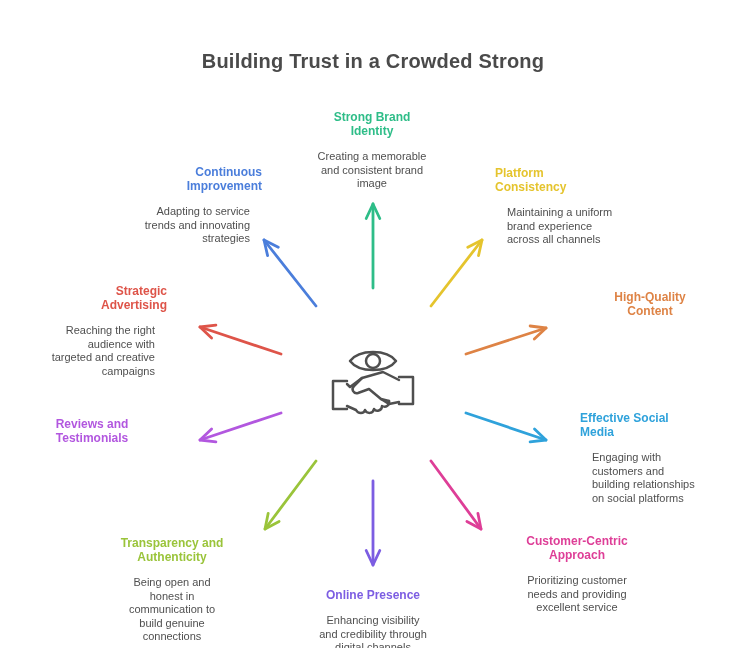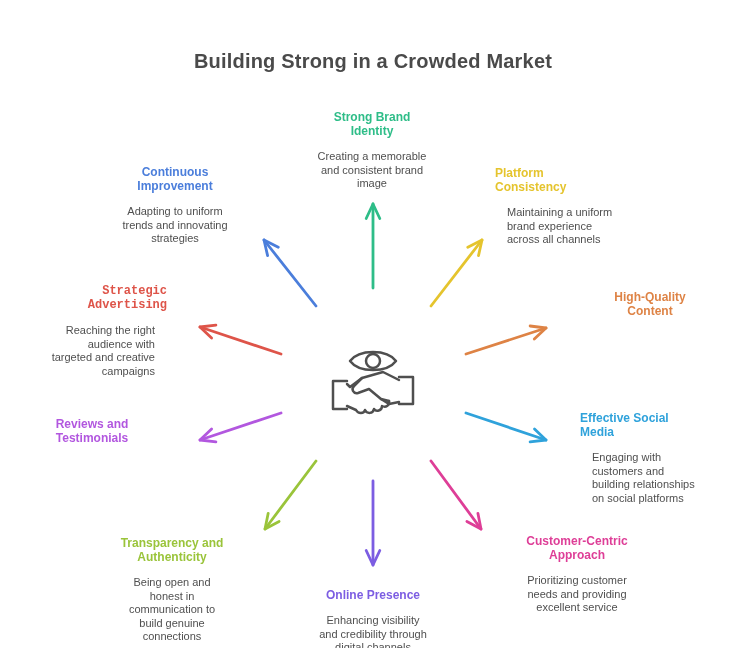--- a/index.html
+++ b/index.html
@@ -23,21 +23,21 @@
   }
   .p0{left:297px;top:110px;width:150px;text-align:center}
   .p1{left:495px;top:166px;width:140px;text-align:left}
   .p2{left:580px;top:290px;width:140px;text-align:center}
   .p3{left:580px;top:411px;width:150px;text-align:left}
   .p4{left:502px;top:534px;width:150px;text-align:center}
   .p5{left:293px;top:588px;width:160px;text-align:center}
   .p6{left:97px;top:536px;width:150px;text-align:center}
   .p7{left:17px;top:417px;width:150px;text-align:center}
   .p8{left:17px;top:284px;width:150px;text-align:right}
-  .p9{left:100px;top:165px;width:150px;text-align:center}
+  .p9{left:112px;top:165px;width:150px;text-align:right}
 </style>
 </head>
 <body>
 
 <svg class="canvas" width="746" height="648" viewBox="0 0 746 648" xmlns="http://www.w3.org/2000/svg">
   <g fill="none" stroke-linecap="round">
     <line x1="373" y1="288" x2="373" y2="204" stroke-width="2.8" stroke="#2ebd88"></line>
     <line x1="431" y1="306" x2="482" y2="240" stroke-width="2.8" stroke="#e5c42d"></line>
     <line x1="466" y1="354" x2="546" y2="328" stroke-width="2.8" stroke="#de8345"></line>
     <line x1="466" y1="413" x2="546" y2="440" stroke-width="2.8" stroke="#2fa2db"></line>
@@ -68,21 +68,21 @@
       <path d="M347 381 H333 V409 H347"></path>
       <path d="M399 377 H413 V404 H399"></path>
       <path d="M399 380 L383 372 L362 378 L350 387 L347 384"></path>
       <path d="M399 402 L389 404 L381 399"></path>
       <path d="M347 406 L356 410 C358 414 364 414 365 410 C367 414 373 414 374 409 C376 412 382 411 382 406 C386 408 390 405 389 401"></path>
       <path d="M362 378 L354 386 C351 389 353 394 358 393 L369 389 L381 399 L389 401"></path>
     </g>
   </g>
 </svg>
 
-<div class="title" style="color: rgb(74, 74, 74);">Building Strong in a Crowded Market</div>
+<div class="title" style="color: rgb(74, 74, 74);">Building Trust in a Crowded Strong</div>
 
 <div class="item p0">
   <div class="h" style="color: rgb(46, 189, 136);">Strong Brand
 Identity</div>
   <div class="d">Creating a memorable
 and consistent brand
 image</div>
 </div>
 
 <div class="item p1">
@@ -131,27 +131,27 @@
 build genuine
 connections</div>
 </div>
 
 <div class="item p7">
   <div class="h" style="color: rgb(178, 87, 223);">Reviews and
 Testimonials</div>
 </div>
 
 <div class="item p8">
-  <div class="h" style="color: rgb(222, 84, 73); font-family: Liberation Mono, monospace;">Strategic
+  <div class="h" style="color: rgb(222, 84, 73);">Strategic
 Advertising</div>
   <div class="d">Reaching the right
 audience with
 targeted and creative
 campaigns</div>
 </div>
 
 <div class="item p9">
   <div class="h" style="color: rgb(75, 126, 219);">Continuous
 Improvement</div>
-  <div class="d">Adapting to uniform
+  <div class="d">Adapting to service
 trends and innovating
 strategies</div>
 </div>
 
 </body></html>

